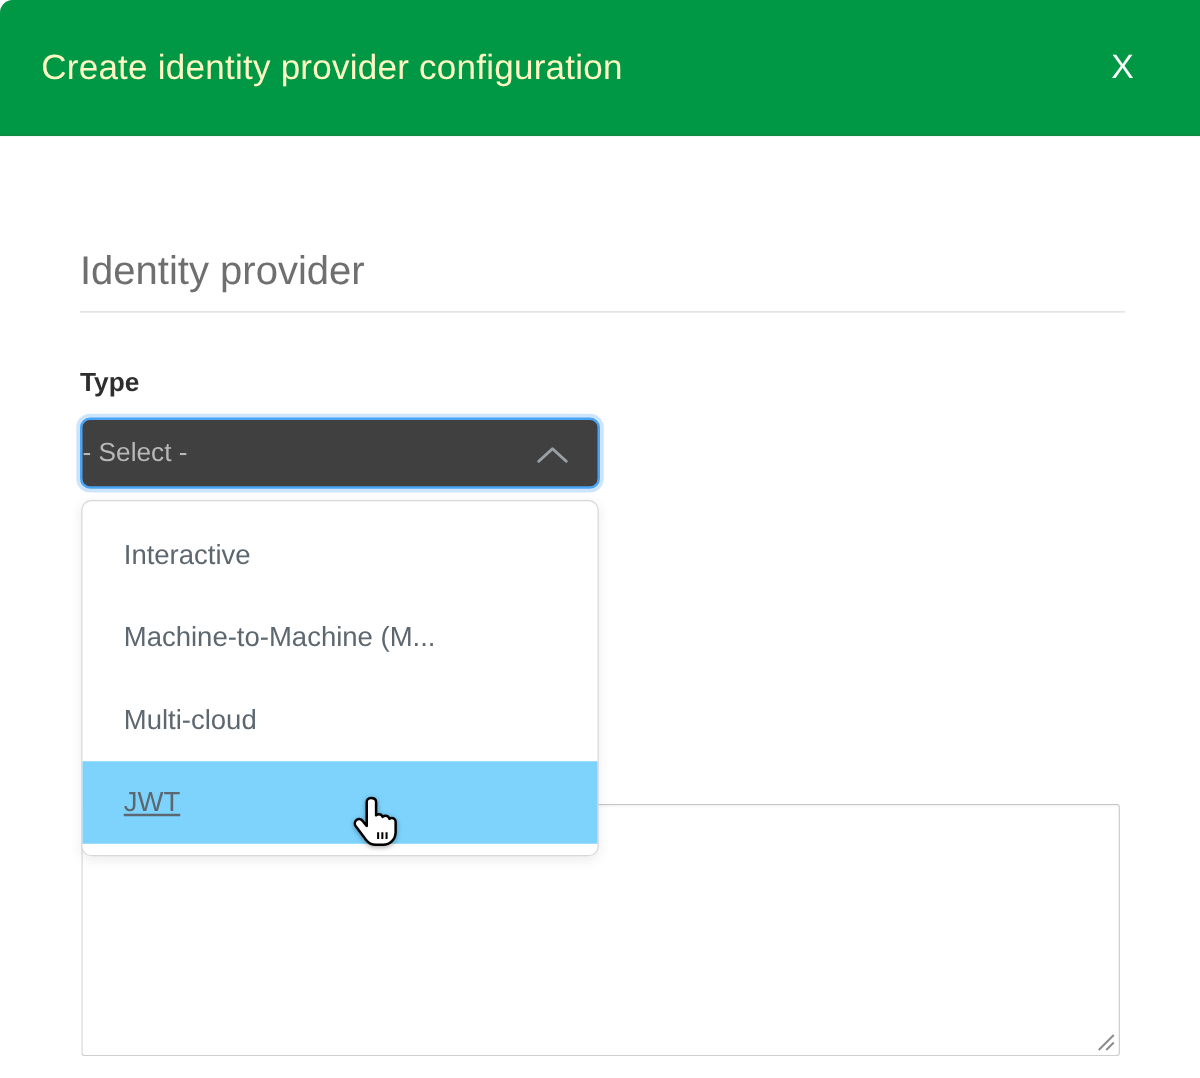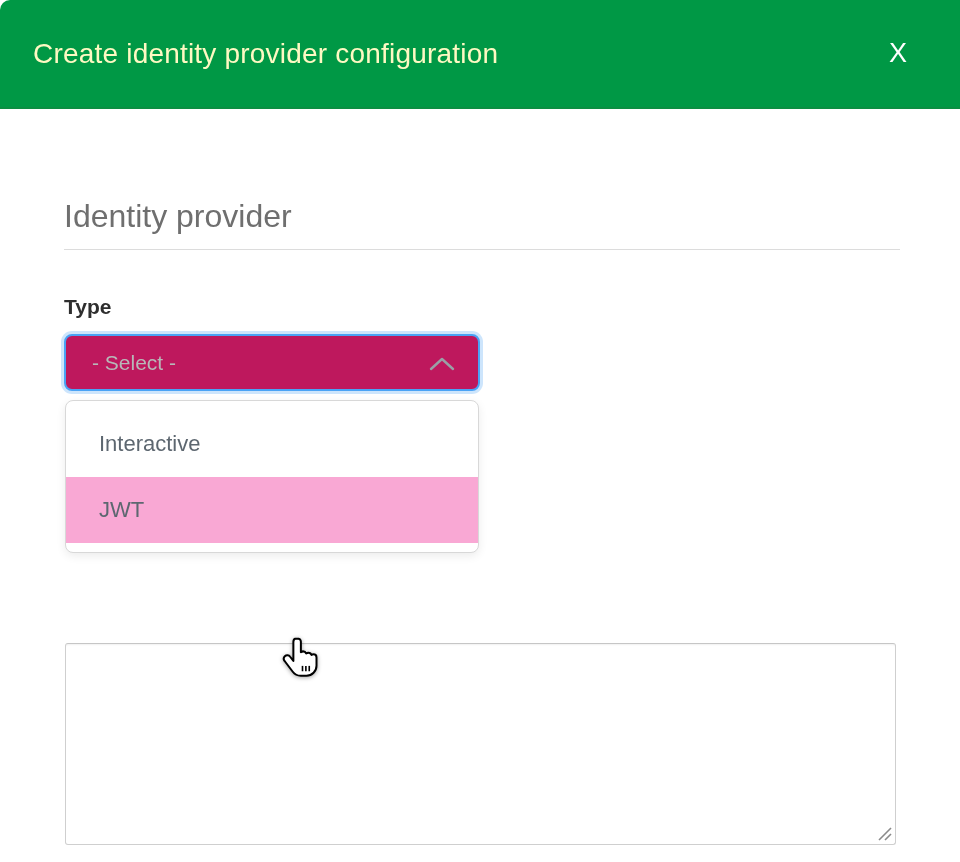--- a/index.html
+++ b/index.html
@@ -45,25 +45,25 @@
   }
 
   
   .field-label {
     position: absolute; left: 64px; top: 295px;
     font-size: 21px; font-weight: 700; color: #2e2e2e; text-align: center;
   }
   .select-box {
     position: absolute; left: 64px; top: 334px;
     width: 416px; height: 57px; box-sizing: border-box;
-    background: #be185d;
+    background: #404040;
     border: 2px solid #4aa3f5; border-radius: 8px;
     box-shadow: 0 0 0 3px rgba(74,163,245,0.28);
     display: flex; align-items: center;
-    padding-left: 26px; cursor: pointer;
+    cursor: pointer;
     z-index: 4;
   }
   .select-placeholder {
     font-size: 21px; color: #b8b8b8; flex: 1;
   }
   .select-chevron {
     position: absolute; right: 23px; top: 21px;
     width: 26px; height: 14px;
   }
 
@@ -77,21 +77,21 @@
     padding: 10px 0 9px 0;
     z-index: 5;
   }
   .dropdown-option {
     height: 66px; display: flex; align-items: center;
     padding-left: 33px;
     font-size: 22px; color: #5d6770;
     white-space: nowrap; overflow: hidden;
     cursor: pointer;
   }
-  .dropdown-option.highlighted { background: #f9a8d4; }
+  .dropdown-option.highlighted { background: #7dd3fc; text-decoration: underline; }
 
   
   .config-textarea {
     position: absolute; left: 65px; top: 643px;
     width: 831px; height: 202px; box-sizing: border-box;
     background: #ffffff;
     border: 1px solid #cfcfcf; border-top-color: #c6c6c6;
     border-radius: 3px;
     box-shadow: inset 0 2px 2px -1px rgba(0,0,0,0.06);
     resize: none; outline: none;
@@ -130,20 +130,22 @@
 
 <div class="select-box">
   <span class="select-placeholder">- Select -</span>
   <svg class="select-chevron" viewBox="0 0 26 14">
     <polyline points="2,12 13,2 24,12" fill="none" stroke="#9aa0a6" stroke-width="2.4" stroke-linecap="round" stroke-linejoin="round"></polyline>
   </svg>
 </div>
 
 <div class="dropdown-menu">
   <div class="dropdown-option">Interactive</div>
+  <div class="dropdown-option">Machine-to-Machine (M...</div>
+  <div class="dropdown-option">Multi-cloud</div>
   <div class="dropdown-option highlighted">JWT</div>
 </div>
 
 <textarea class="config-textarea" value="" style=""></textarea>
 <svg class="resize-handle" viewBox="0 0 20 20">
   <line x1="5" y1="17" x2="17" y2="5" stroke="#8a8a8a" stroke-width="1.6"></line>
   <line x1="11" y1="17" x2="17" y2="11" stroke="#8a8a8a" stroke-width="1.6"></line>
 </svg>
 
 <svg class="hand-cursor" viewBox="0 0 32 36">

